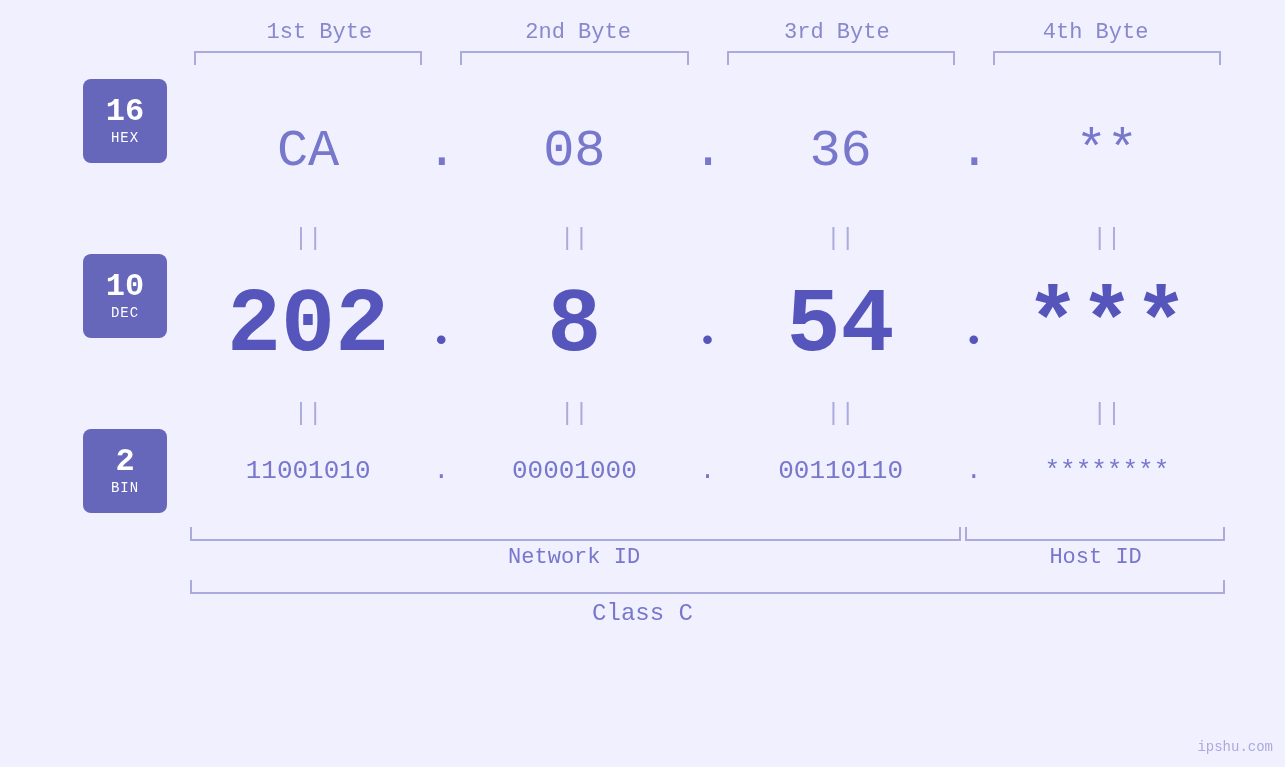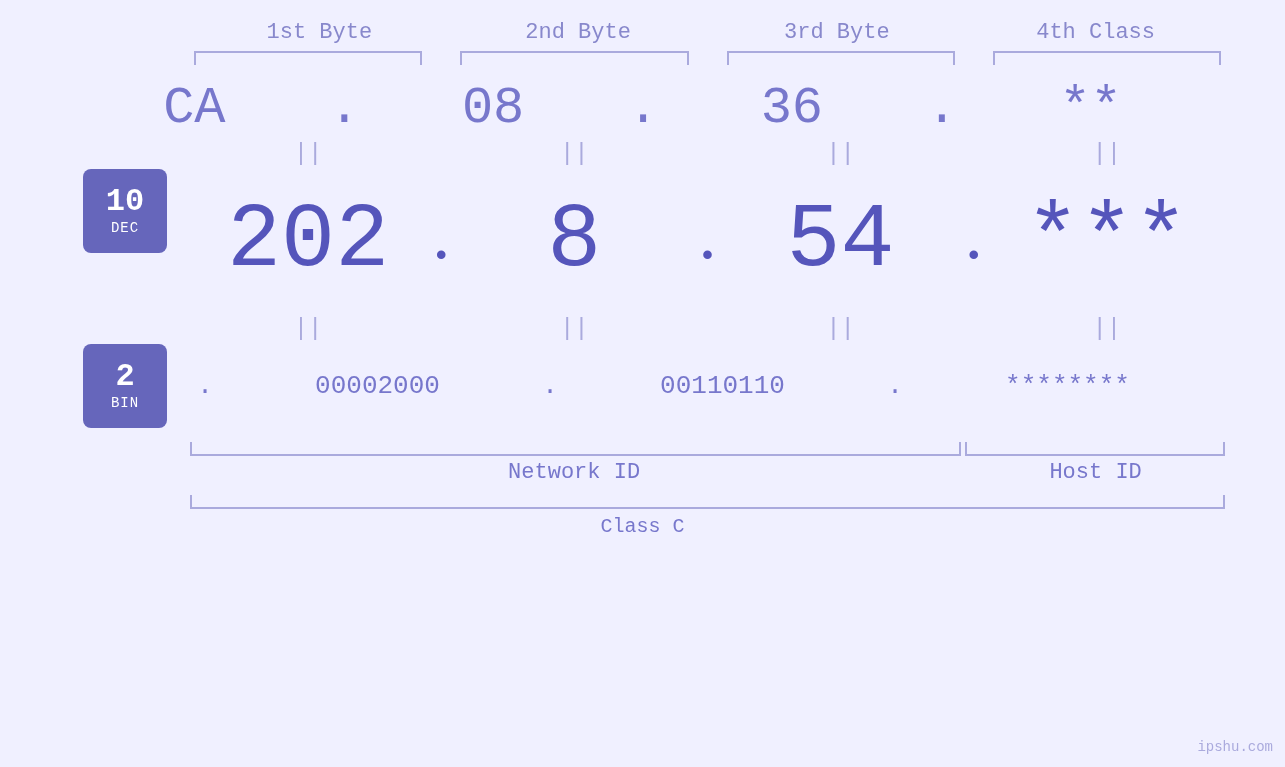--- a/index.html
+++ b/index.html
@@ -83,21 +83,21 @@
     .value-hex {
       color: #7777cc;
       font-size: 52px;
       font-weight: normal;
       font-family: 'Courier New', Courier, monospace;
     }
 
     .value-dec {
       color: #5555bb;
       font-size: 90px;
-      font-weight: normal;
+      font-weight: bold;
       font-family: 'Courier New', Courier, monospace;
     }
 
     .value-bin {
       color: #7777cc;
       font-size: 26px;
       font-family: 'Courier New', Courier, monospace;
     }
 
     .dot-hex {
@@ -171,38 +171,44 @@
 <body>
 
 <div class="container">
 
   <div style="display:flex; width:100%; margin-left:0;">
     <div style="width:130px; flex-shrink:0;"></div>
     <div class="byte-headers" style="margin-left:0; flex:1;">
       <div class="byte-header">1st Byte</div>
       <div class="byte-header">2nd Byte</div>
       <div class="byte-header">3rd Byte</div>
-      <div class="byte-header">4th Class</div>
+      <div class="byte-header">4th Byte</div>
     </div>
   </div>
 
   <div style="display:flex; width:100%; height:18px; margin-bottom:10px;">
     <div style="width:130px; flex-shrink:0;"></div>
     <div style="flex:1; display:flex;">
       <div class="bracket"></div>
       <div style="width:30px; flex-shrink:0;"></div>
       <div class="bracket"></div>
       <div style="width:30px; flex-shrink:0;"></div>
       <div class="bracket"></div>
       <div style="width:30px; flex-shrink:0;"></div>
       <div class="bracket"></div>
     </div>
   </div>
 
   <div style="display:flex; width:100%; align-items:center;">
+    <div style="width:130px; flex-shrink:0; display:flex; align-items:center; justify-content:center;">
+      <div class="badge">
+        <span class="badge-number">16</span>
+        <span class="badge-label">HEX</span>
+      </div>
+    </div>
     <div style="flex:1; display:flex; align-items:center; justify-content:space-around;">
       <div class="value-cell">
         <span class="value-hex">CA</span>
       </div>
       <div class="dot-hex">.</div>
       <div class="value-cell">
         <span class="value-hex">08</span>
       </div>
       <div class="dot-hex">.</div>
       <div class="value-cell">
@@ -268,23 +274,26 @@
   </div>
 
   <div style="display:flex; width:100%; align-items:center;">
     <div style="width:130px; flex-shrink:0; display:flex; align-items:center; justify-content:center;">
       <div class="badge" style="margin-bottom:0;">
         <span class="badge-number">2</span>
         <span class="badge-label">BIN</span>
       </div>
     </div>
     <div style="flex:1; display:flex; align-items:center; justify-content:space-around;">
+      <div class="value-cell">
+        <span class="value-bin">11001010</span>
+      </div>
       <div class="dot-bin">.</div>
       <div class="value-cell">
-        <span class="value-bin">00002000</span>
+        <span class="value-bin">00001000</span>
       </div>
       <div class="dot-bin">.</div>
       <div class="value-cell">
         <span class="value-bin">00110110</span>
       </div>
       <div class="dot-bin">.</div>
       <div class="value-cell">
         <span class="value-bin">********</span>
       </div>
     </div>
@@ -309,18 +318,18 @@
       <span class="host-label">Host ID</span>
     </div>
   </div>
 
   <div style="display:flex; width:100%; margin-top:10px;">
     <div style="width:130px; flex-shrink:0;"></div>
     <div style="flex:1; border-bottom:2px solid #aaaadd; border-left:2px solid #aaaadd; border-right:2px solid #aaaadd; height:14px;"></div>
   </div>
 
   <div style="display:flex; width:100%; margin-top:6px; justify-content:center;">
-    <span style="color:#7777cc; font-size:20px; font-family:'Courier New',Courier,monospace;">Class C</span>
+    <span style="color:#7777cc; font-size:24px; font-family:'Courier New',Courier,monospace;">Class C</span>
   </div>
 
   <div class="watermark">ipshu.com</div>
 
 </div>
 
 </body></html>

